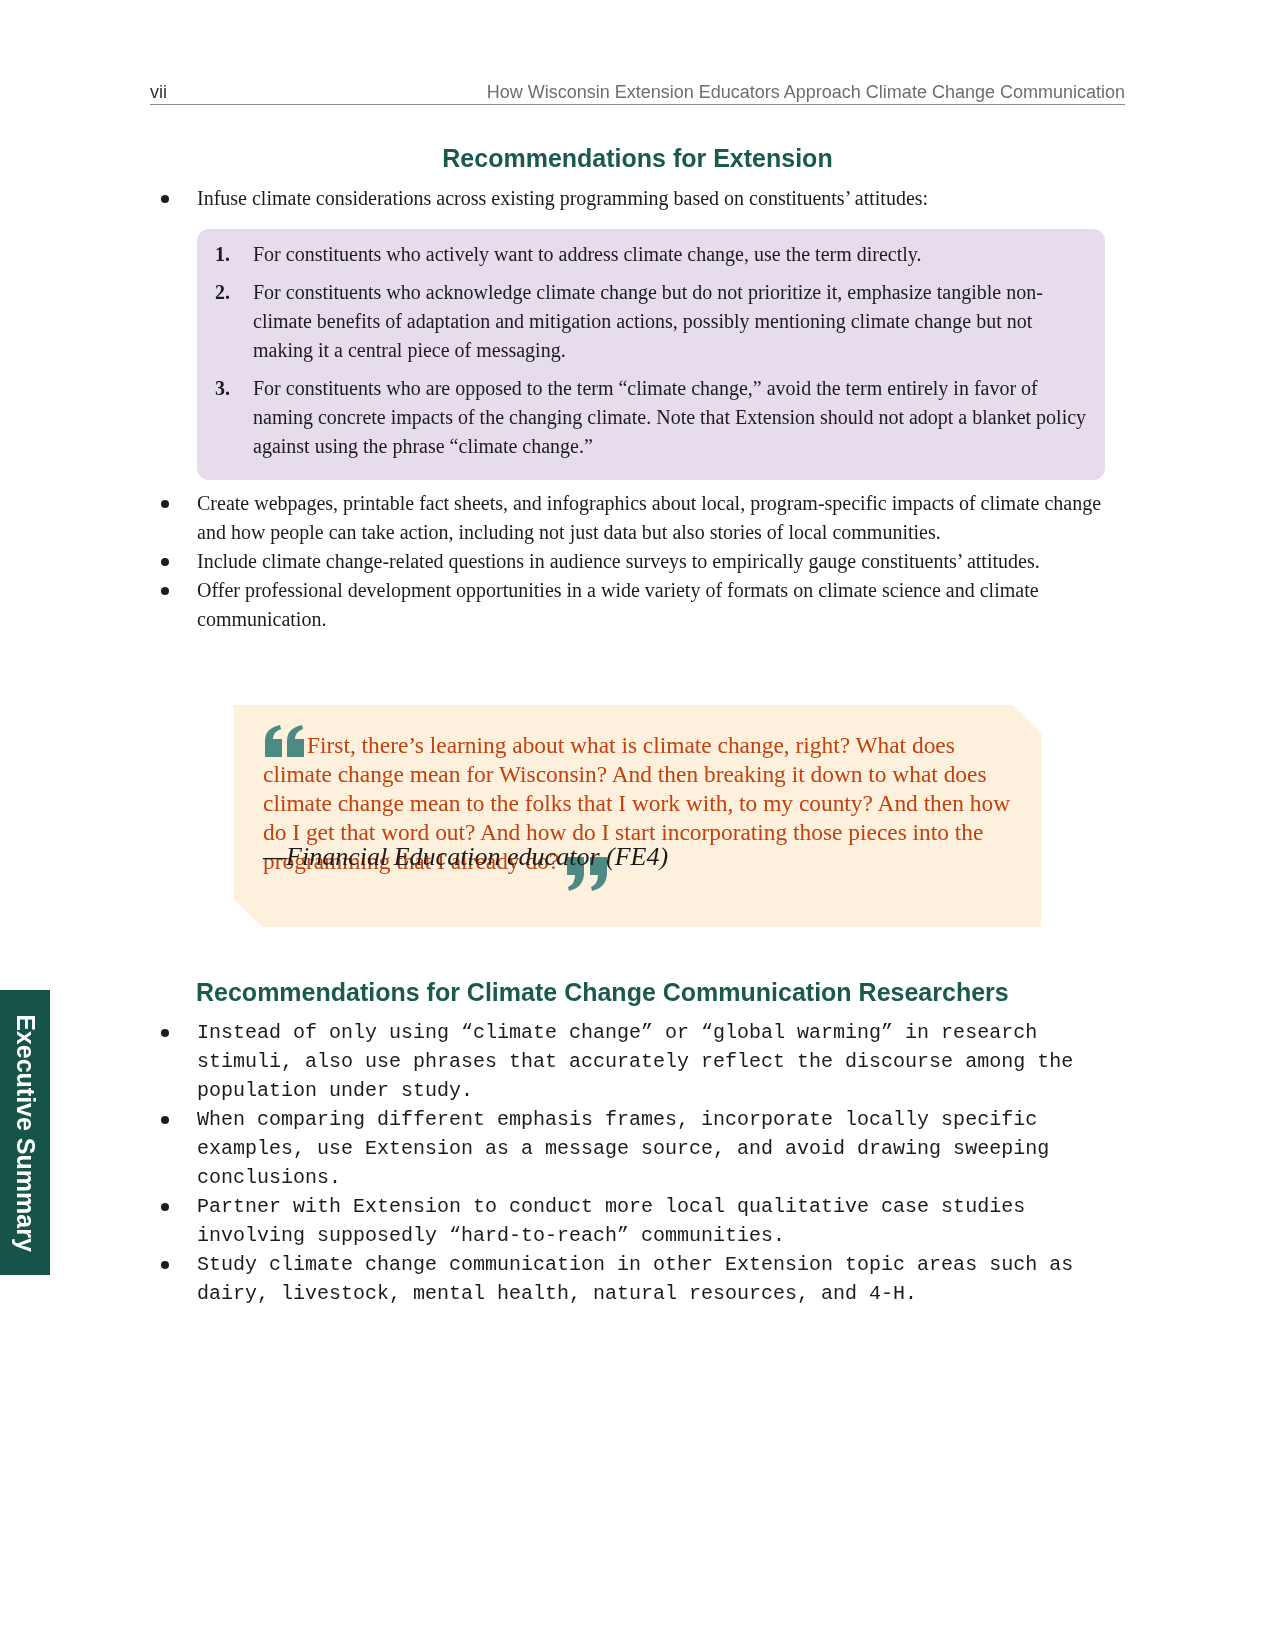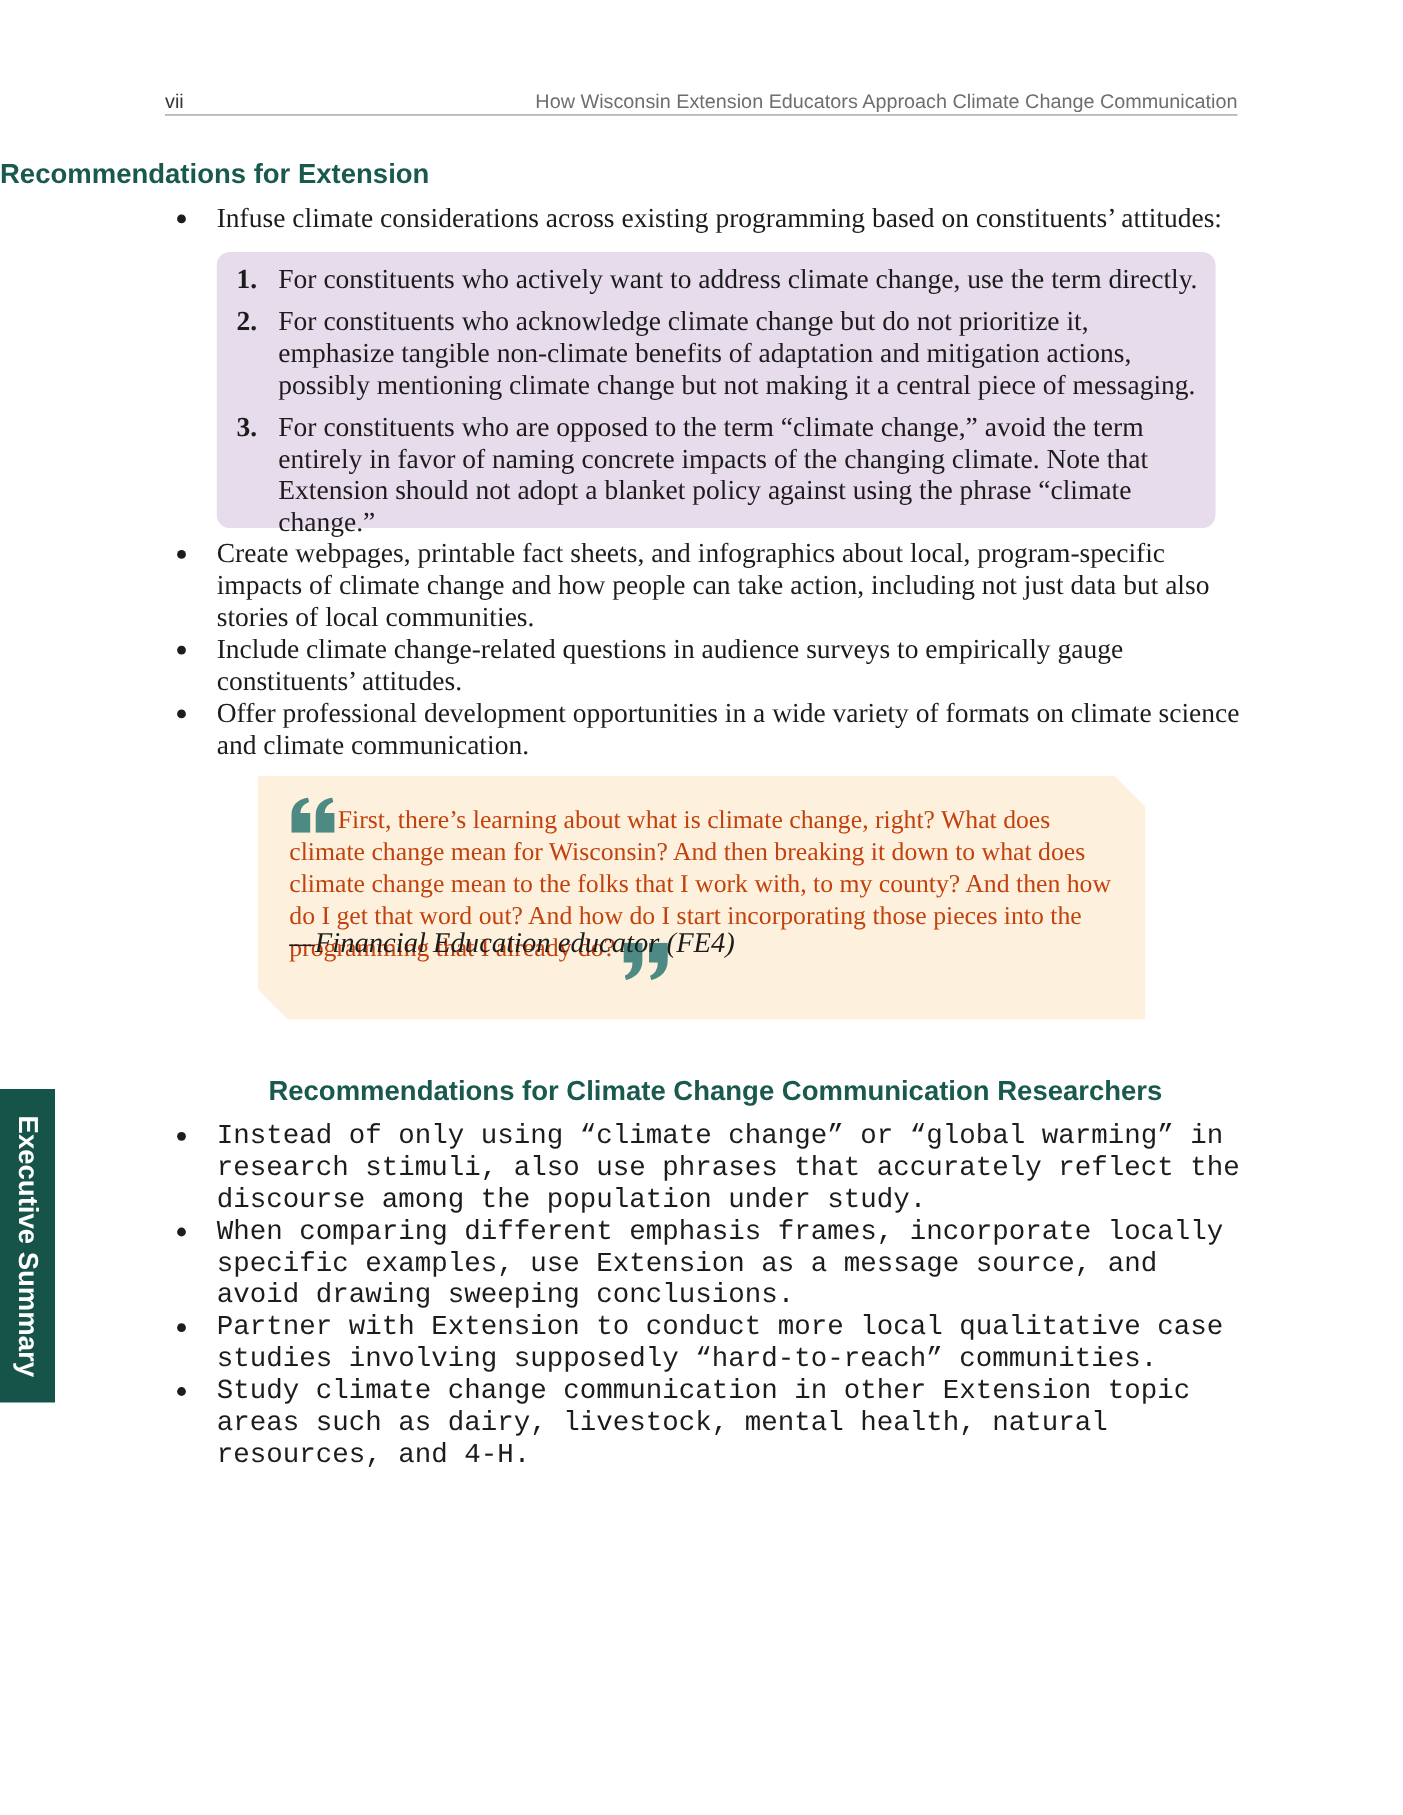--- a/index.html
+++ b/index.html
@@ -11,25 +11,25 @@
       font-family: Liberation Sans, sans-serif; font-size: 18px; color: #6e6e6e;
     }
     .page-header .num { position: absolute; left: 0; top: 2px; color: #333; }
     .page-header .running { position: absolute; right: 0; top: 2px; }
 
     .section-title {
       position: absolute;
       font-family: "Liberation Sans", sans-serif; font-weight: bold;
       font-size: 25px; color: #1a5a4e; white-space: nowrap;
     }
-    #title1 { left: 0; width: 1275px; top: 144px; }
-    #title2 { left: 196px; top: 978px; margin-left: 48px; }
+    #title1 { left: 0; width: 1275px; text-align: center; top: 144px; }
+    #title2 { left: 196px; top: 978px; }
 
     .body-text {
-      font-family: "Liberation Serif", serif; font-size: 25px; color: #1c1c1c;
+      font-family: "Liberation Serif", serif; font-size: 20px; color: #1c1c1c;
       line-height: 29px;
     }
 
     ul.bullets { list-style: none; margin: 0; padding: 0; position: absolute; left: 150px; width: 980px; }
     ul.bullets li { position: relative; padding-left: 47px; margin: 0; }
     ul.bullets li .dot {
       position: absolute; left: 11px; top: 11px; width: 8px; height: 8px; border-radius: 50%;
       background: #1c1c1c;
     }
     #list1a { top: 184px; }

